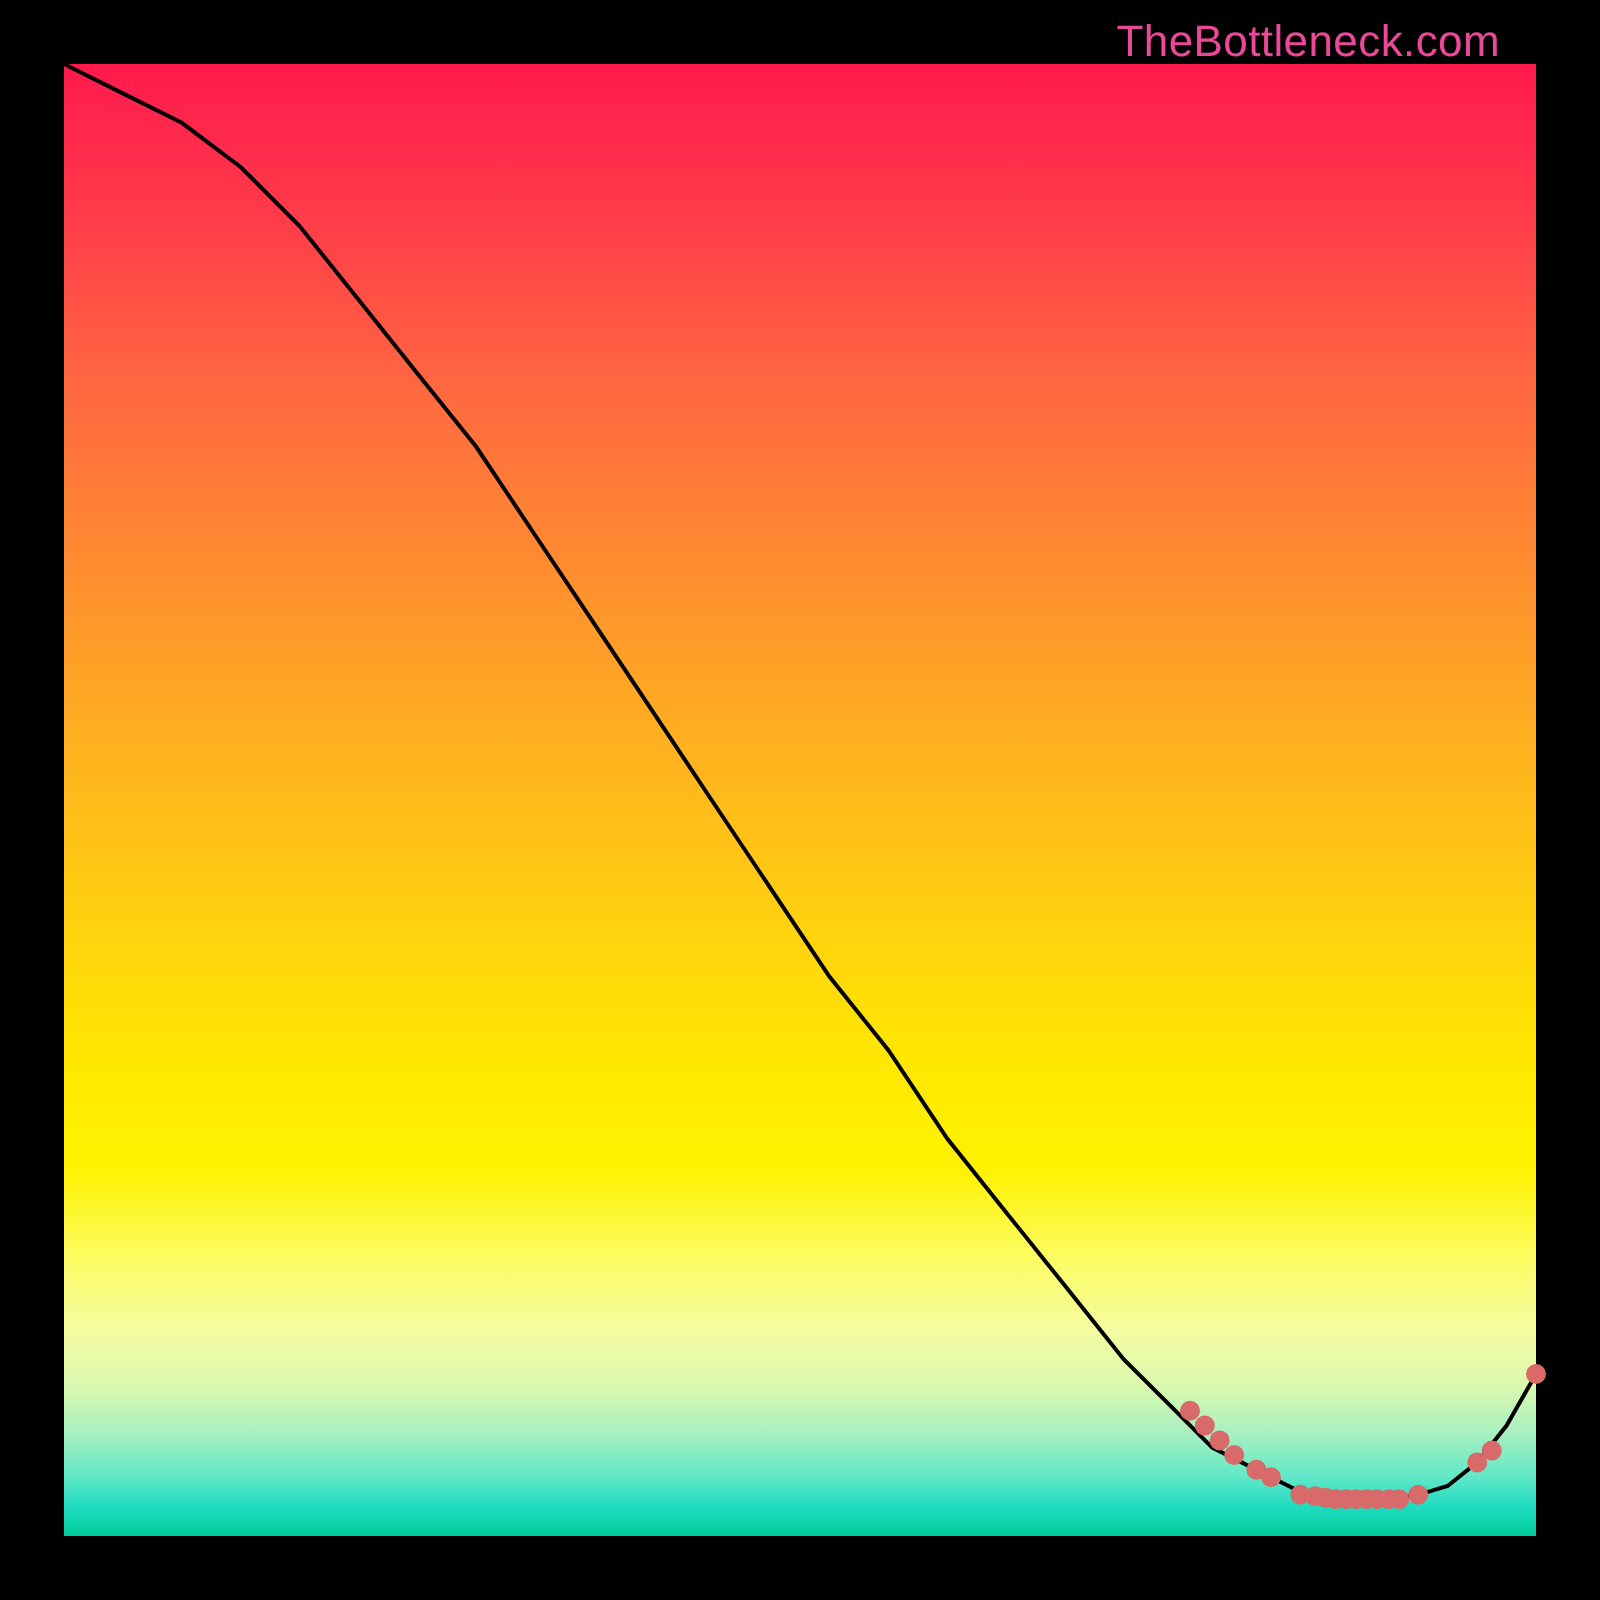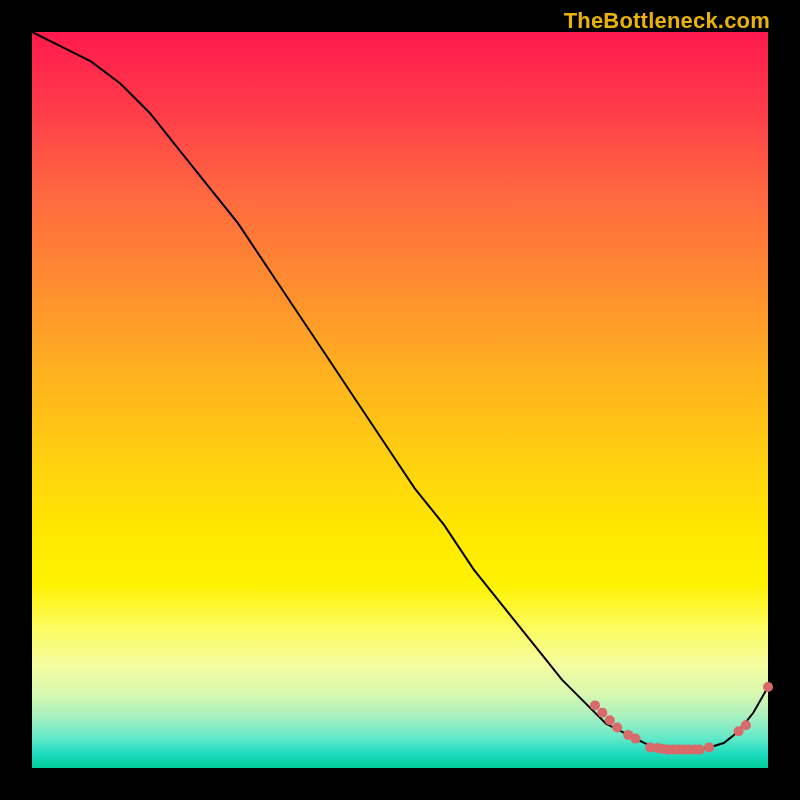--- a/index.html
+++ b/index.html
@@ -27,25 +27,25 @@
       #f5fca0 86%,
       #d8f8b0 90%,
       #a8f0c0 93%,
       #60e8c8 96%,
       #20dcc0 98%,
       #00cc99 100%
     );
   }
   .branding {
     position: absolute;
-    right: 30px;
+    right: 50px;
     top: 8px;
-    color: #eab308;
+    color: #ec4899;
     font-size: 22px;
-    font-weight: 700;
+    font-weight: 400;
     letter-spacing: 0.2px;
   }
   svg.curve {
     position: absolute;
     left: 32px; top: 32px;
     width: 736px; height: 736px;
     overflow: visible;
   }
 </style>
 </head>

